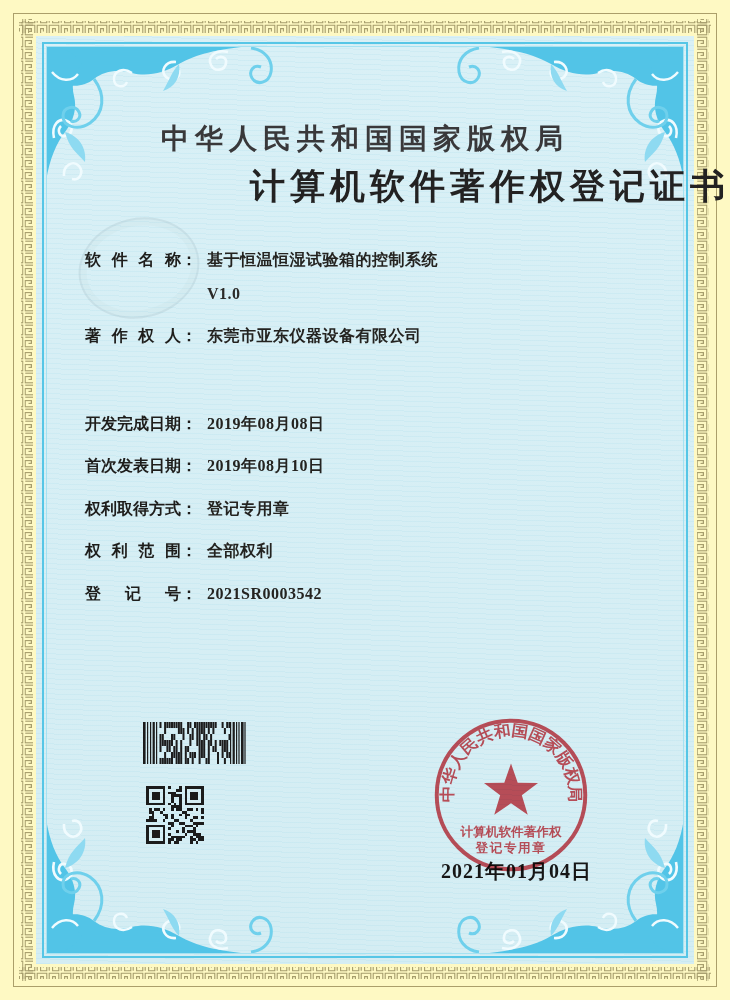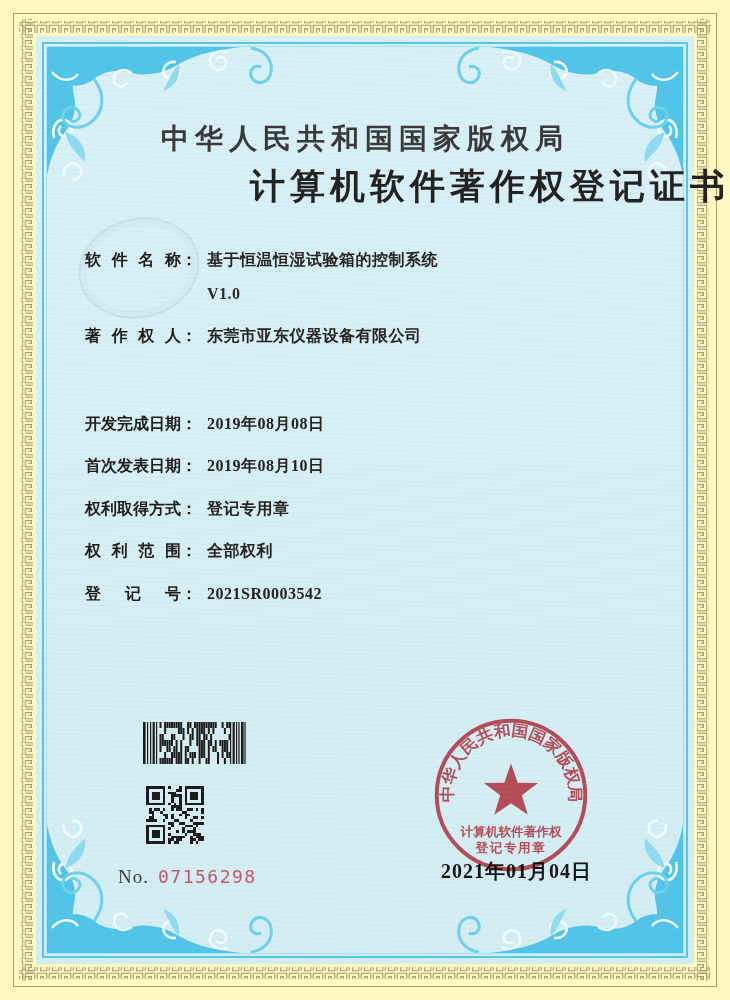--- a/index.html
+++ b/index.html
@@ -446,23 +446,20 @@
         <rect x="20" y="0" width="1" height="7" fill="#1c1c1c"></rect>
         <rect x="16" y="2" width="3" height="3" fill="#1c1c1c"></rect>
         <rect x="0" y="14" width="7" height="1" fill="#1c1c1c"></rect>
         <rect x="0" y="20" width="7" height="1" fill="#1c1c1c"></rect>
         <rect x="0" y="14" width="1" height="7" fill="#1c1c1c"></rect>
         <rect x="6" y="14" width="1" height="7" fill="#1c1c1c"></rect>
         <rect x="2" y="16" width="3" height="3" fill="#1c1c1c"></rect>
       </svg>
   </div>
 
-  <div class="serial">
-    <span class="prefix">No.</span><span class="num">07156298</span>
-  </div>
 
   <div class="issue-date">2021年01月04日</div>
 
   <div class="stamp">
     <svg width="158" height="158" viewBox="0 0 200 200">
       <circle cx="100" cy="100" r="94" fill="none" stroke="#d8454e" stroke-width="5"></circle>
       <polygon points="100,60 108.5,84.4 134.2,84.9 113.7,100.4 121.2,125.1 100,110.4 78.8,125.1 86.3,100.4 65.8,84.9 91.5,84.4" fill="#d8454e"></polygon>
       <path id="arcpath" d="M30.3,124 A74,74 0 1 1 169.7,124" fill="none"></path>
       <text font-size="20" font-weight="bold" fill="#d8454e" font-family="Liberation Serif, DejaVu Serif, serif">
         <textPath href="#arcpath" startOffset="50%" text-anchor="middle" textLength="252" lengthAdjust="spacingAndGlyphs">中华人民共和国国家版权局</textPath>

